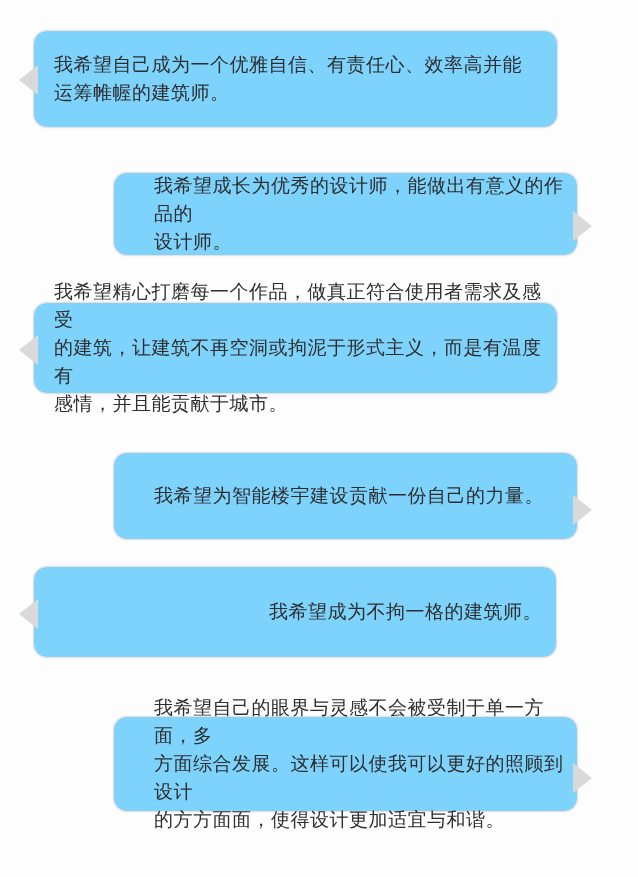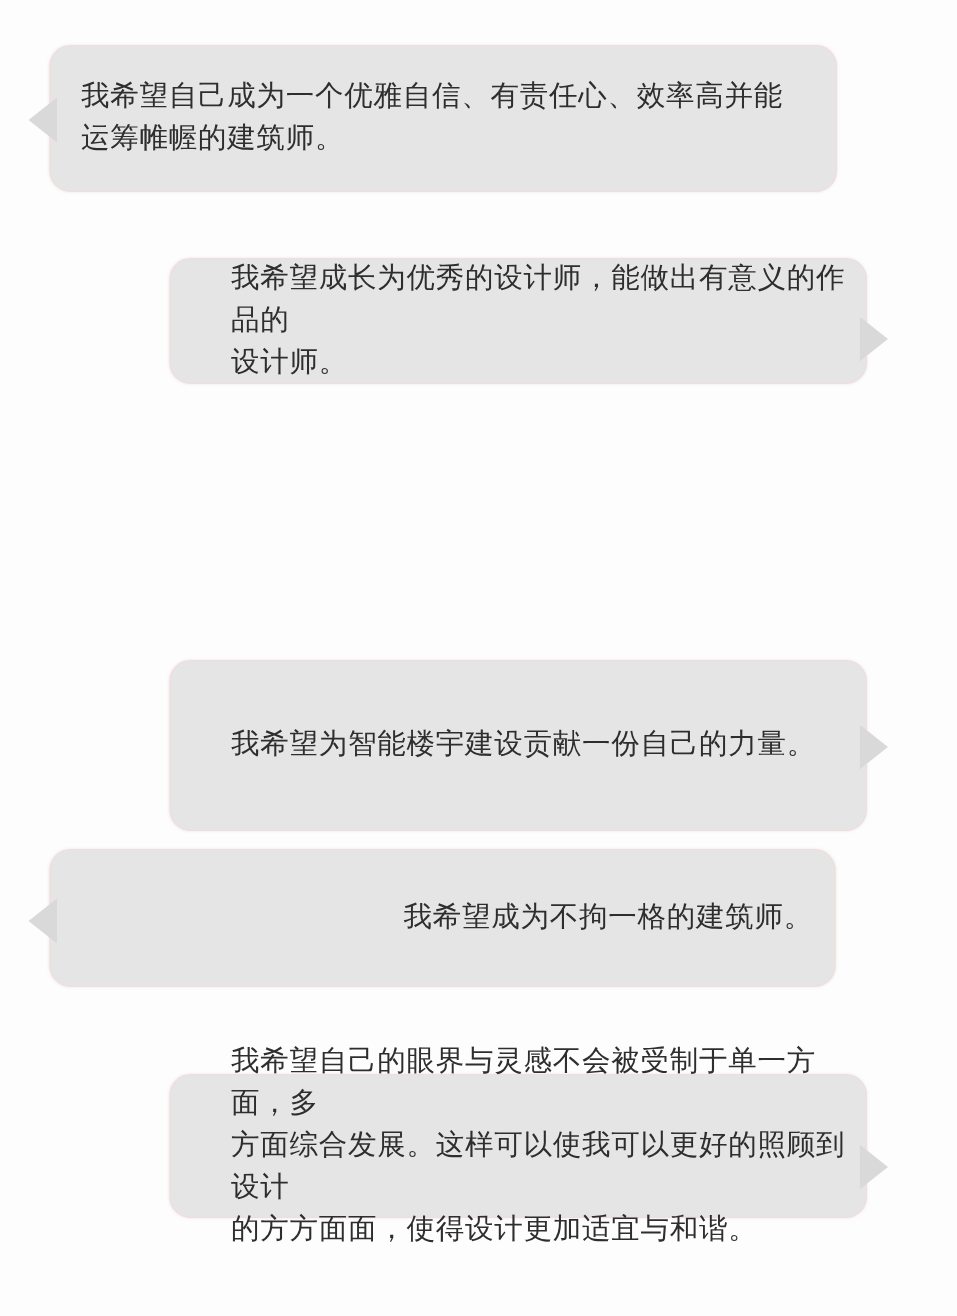--- a/index.html
+++ b/index.html
@@ -9,21 +9,21 @@
     font-family: "Liberation Sans", "DejaVu Sans", sans-serif;
     overflow: hidden;
   }
   .chat-canvas {
     position: relative;
     width: 638px; height: 877px;
     background: #fdfdfd;
   }
   .bubble {
     position: absolute;
-    background: #e5e5e5;
+    background: #7dd3fc;
     border: 1px solid #eddfdf;
     border-radius: 14px;
     display: flex;
     align-items: center;
     color: #2e2e2e;
     font-size: 19px;
     line-height: 28px;
     box-shadow: 0 0 2px rgba(214,180,180,0.35);
   }
   .bubble-text {
@@ -40,21 +40,21 @@
   .bubble.left  .tail { left: -15px;  clip-path: polygon(100% 0, 100% 100%, 0 50%); }
   .bubble.right .tail { right: -15px; clip-path: polygon(0 0, 0 100%, 100% 50%); }
 
   
   #bubble-1 { left: 33px;  top: 30px;  width: 525px; height: 98px; }
   #bubble-1 .tail { top: 34px; }
   #bubble-2 { left: 113px; top: 172px; width: 465px; height: 84px; }
   #bubble-2 .tail { top: 38px; }
   #bubble-3 { left: 33px;  top: 302px; width: 525px; height: 92px; }
   #bubble-3 .tail { top: 32px; }
-  #bubble-4 { left: 113px; top: 440px; width: 465px; height: 114px; }
+  #bubble-4 { left: 113px; top: 452px; width: 465px; height: 88px; }
   #bubble-4 .tail { top: 42px; }
   #bubble-5 { left: 33px;  top: 566px; width: 524px; height: 92px; justify-content: flex-end; }
   #bubble-5 .tail { top: 32px; }
   #bubble-6 { left: 113px; top: 716px; width: 465px; height: 96px; align-items: center; }
   #bubble-6 .tail { top: 46px; }
 </style>
 </head>
 <body>
 
 <div class="chat-canvas">
@@ -64,20 +64,26 @@
     <div class="bubble-text">我希望自己成为一个优雅自信、有责任心、效率高并能
 运筹帷幄的建筑师。</div>
   </div>
 
   <div class="bubble right" id="bubble-2">
     <span class="tail"></span>
     <div class="bubble-text">我希望成长为优秀的设计师，能做出有意义的作品的
 设计师。</div>
   </div>
 
+  <div class="bubble left" id="bubble-3">
+    <span class="tail"></span>
+    <div class="bubble-text">我希望精心打磨每一个作品，做真正符合使用者需求及感受
+的建筑，让建筑不再空洞或拘泥于形式主义，而是有温度有
+感情，并且能贡献于城市。</div>
+  </div>
 
   <div class="bubble right" id="bubble-4">
     <span class="tail"></span>
     <div class="bubble-text">我希望为智能楼宇建设贡献一份自己的力量。</div>
   </div>
 
   <div class="bubble left" id="bubble-5">
     <span class="tail"></span>
     <div class="bubble-text">我希望成为不拘一格的建筑师。</div>
   </div>

